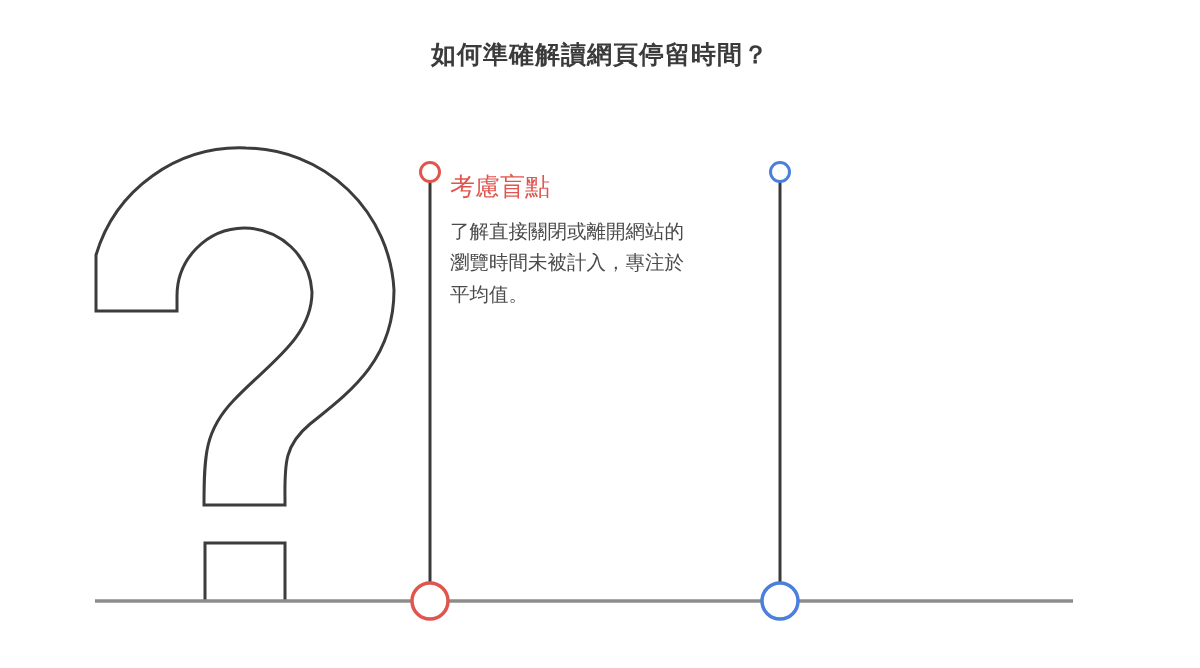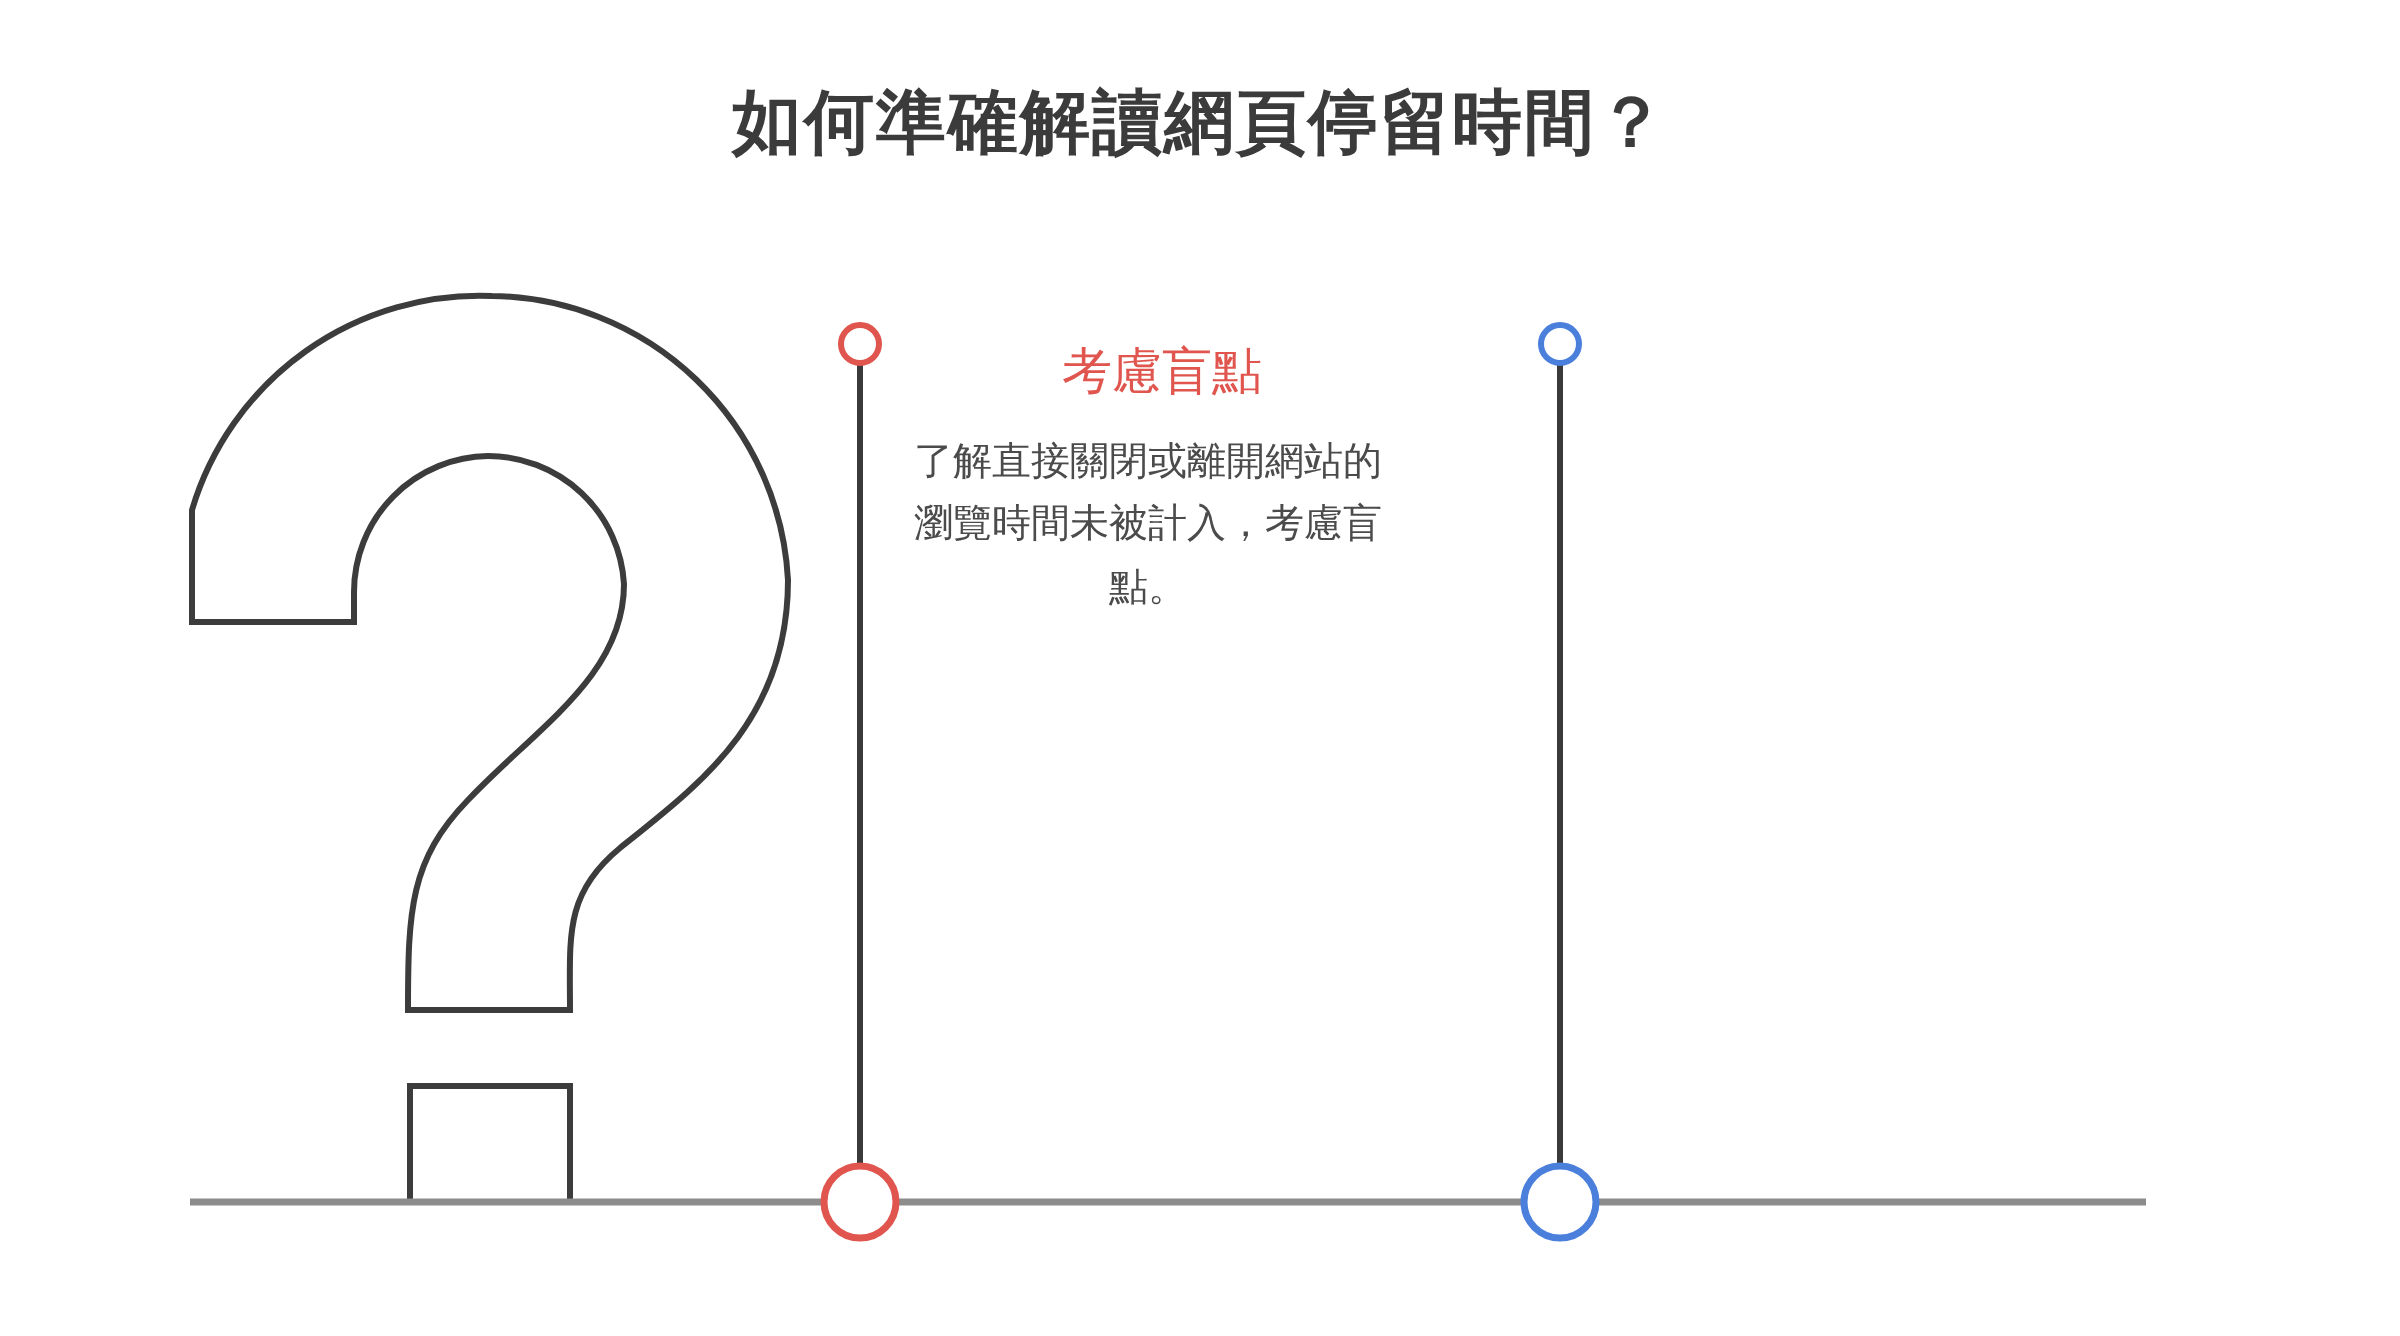--- a/index.html
+++ b/index.html
@@ -19,41 +19,40 @@
     overflow: hidden;
   }
 
   
   #page-title {
     position: absolute;
     left: 0;
     top: 38px;
     width: 1200px;
     text-align: center;
-    font-size: 35px;
+    font-size: 25px;
     font-weight: bold;
     color: #3b3b3b;
     letter-spacing: 1px;
     white-space: nowrap;
   }
 
   
   #artwork {
     position: absolute;
     left: 0;
     top: 0;
     width: 1200px;
     height: 668px;
   }
 
   
   .col {
     position: absolute;
     width: 262px;
-    text-align: center;
   }
   #col-1 { left: 450px; top: 172px; }
   #col-2 { left: 800px; top: 172px; }
 
   .col-heading {
     font-size: 25px;
     font-weight: normal;
     line-height: 1.18;
     margin: 0 0 14px 0;
     white-space: nowrap;
@@ -103,17 +102,17 @@
 
     <g>
       <line x1="780" y1="182" x2="780" y2="587" stroke="#3a3a3a" stroke-width="3"></line>
       <circle cx="780" cy="172" r="9.5" fill="#ffffff" stroke="#4a7fdc" stroke-width="3"></circle>
       <circle cx="780" cy="601" r="18" fill="#ffffff" stroke="#4a7fdc" stroke-width="3.5"></circle>
     </g>
   </svg>
 
   <div class="col" id="col-1">
     <h2 class="col-heading" style="color: rgb(224, 86, 79);">考慮盲點</h2>
-    <p class="col-body">了解直接關閉或離開網站的瀏覽時間未被計入，考慮盲點。</p>
+    <p class="col-body">了解直接關閉或離開網站的瀏覽時間未被計入，專注於平均值。</p>
   </div>
 
 
 </div>
 
 </body></html>

